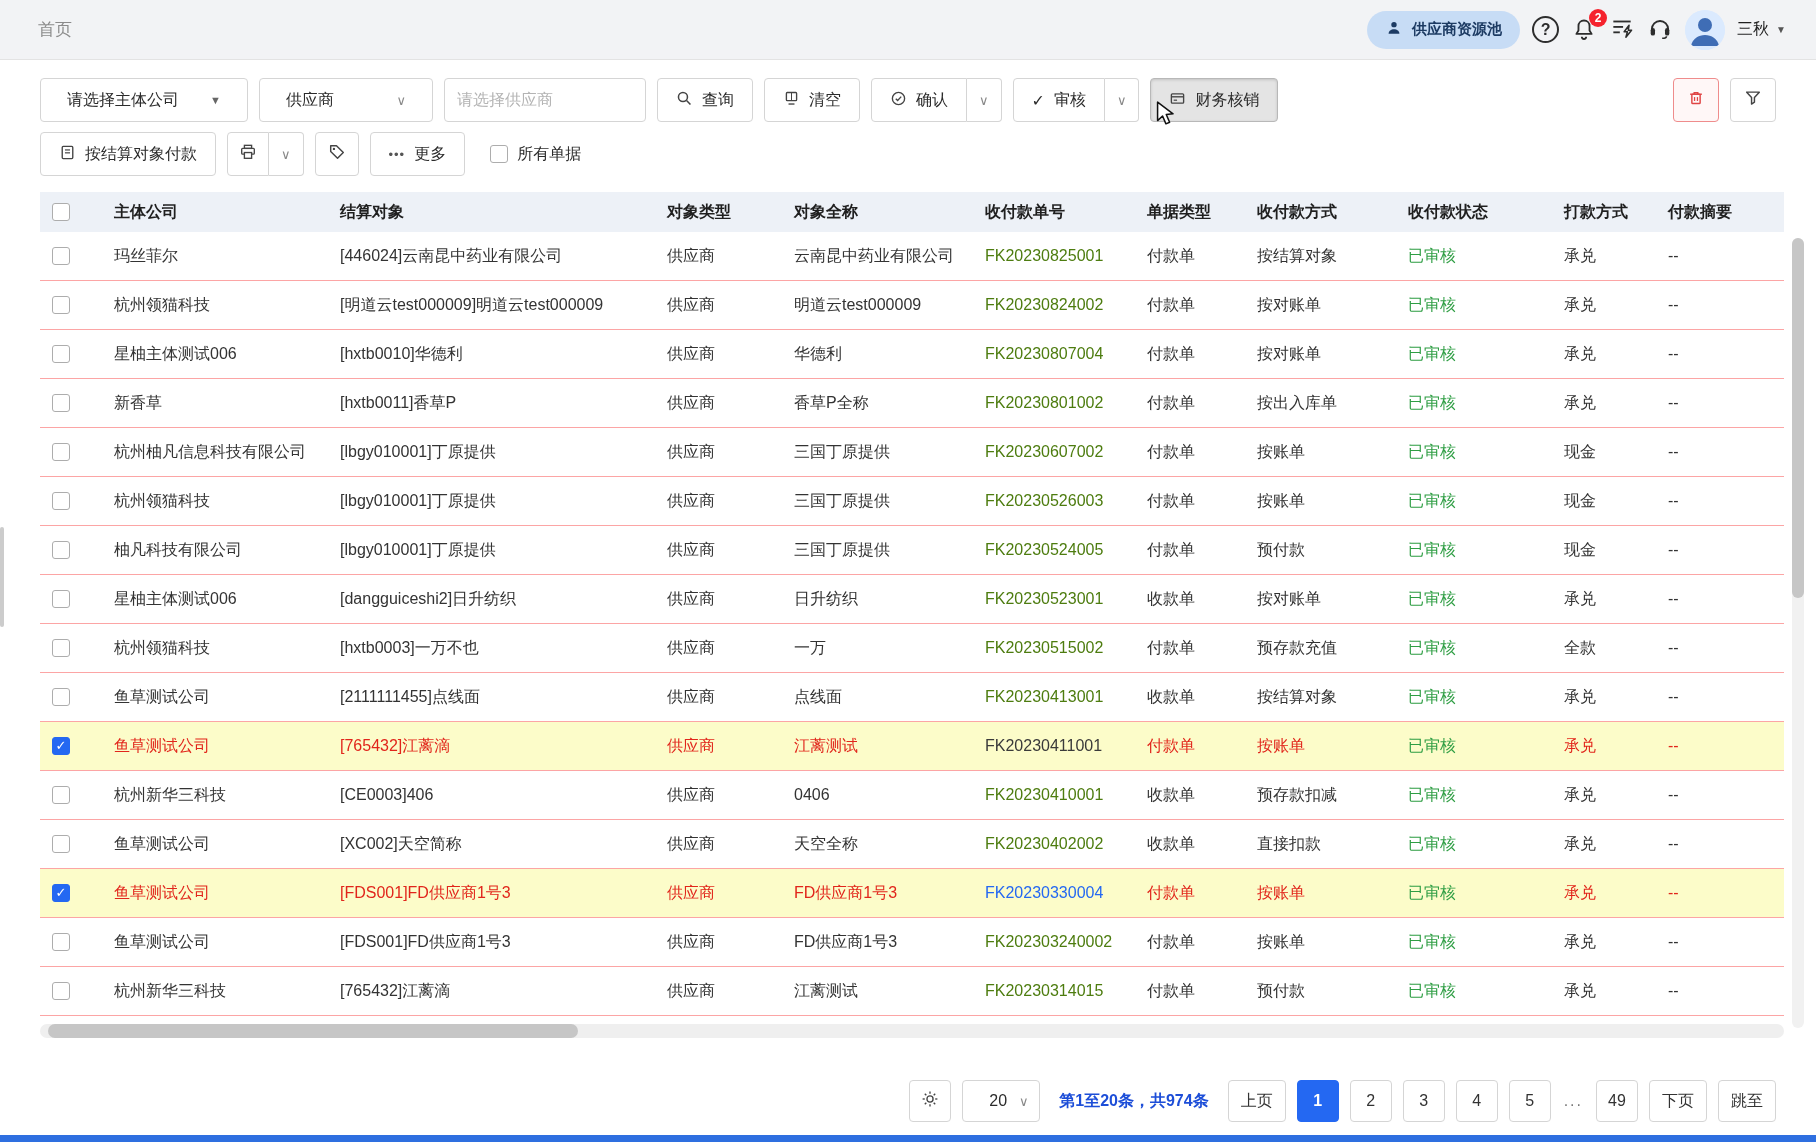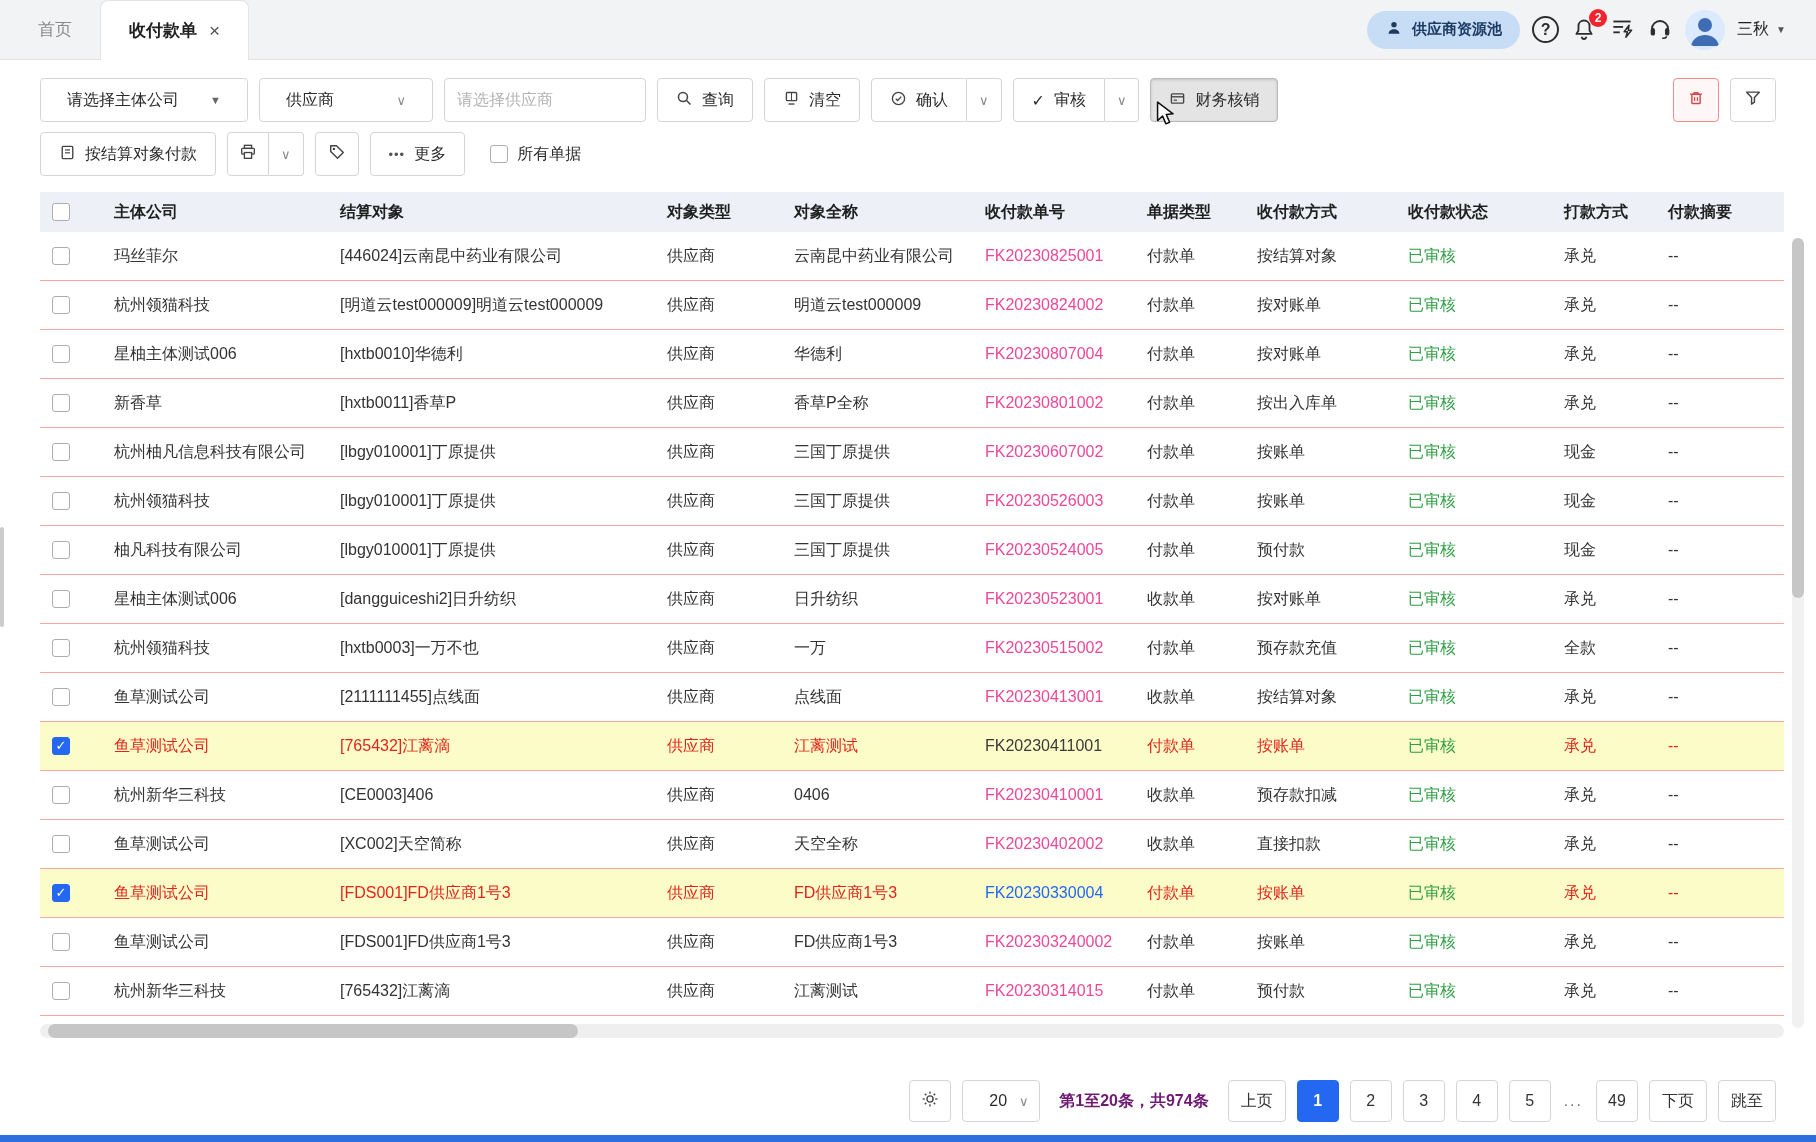--- a/index.html
+++ b/index.html
@@ -63,53 +63,49 @@
   .thead { display:flex; align-items:center; background:#edf1f7; height:40px; color:#1f1f1f; }
   .th { font-weight:700; }
   .tbody .tr { display:flex; align-items:center; height:49px; border-bottom:1px solid #fca5a5; background:#fff; }
   .tr.selected { background:#fcfcc9; }
   .tr.selected .td { color:#e1251b; }
   .td { padding:0 10px; white-space:nowrap; overflow:hidden; }
   .c0 { width:64px; display:flex; align-items:center; padding-left:12px; }
   .c1 { width:226px; } .c2 { width:327px; } .c3 { width:127px; } .c4 { width:191px; }
   .c5 { width:162px; } .c6 { width:110px; } .c7 { width:151px; } .c8 { width:156px; }
   .c9 { width:104px; } .c10 { width:126px; }
-  .link { color:#ec4899; text-decoration:none; }
+  .link { color:#4d7c0f; text-decoration:none; }
   .tr.selected .td .link { color:#2468f2; }
   .link.dark, .tr.selected .td .link.dark { color:#3a3a3a; }
   .status-ok, .tr.selected .td .status-ok { color:#2f9e44; }
   
   .hscroll { margin:8px 0 0 40px; width:1744px; height:14px; background:#efefef; border-radius:7px; position:relative; }
   .hthumb { position:absolute; left:8px; top:0; height:14px; width:530px; background:#c6c6c6; border-radius:7px; }
   .vscroll { position:absolute; top:238px; right:12px; width:12px; height:790px; background:#f1f1f1; border-radius:6px; }
   .vthumb { width:12px; height:360px; background:#c6c6c6; border-radius:6px; }
   .left-sliver { position:absolute; left:0; top:527px; width:4px; height:100px; background:#ccc; border-radius:2px; }
   
   .pager { margin:42px 40px 0; display:flex; align-items:center; justify-content:flex-end; gap:11px; }
   .pbtn { min-width:42px; height:42px; border:1px solid #d5d5d5; border-radius:4px; background:#fff;
           display:flex; align-items:center; justify-content:center; padding:0 12px; font-size:16px; color:#333; }
   .pbtn.num { padding:0; width:42px; }
   .pbtn.active { background:#2468f2; border-color:#2468f2; color:#fff; font-weight:700; }
   .pdots { color:#777; letter-spacing:2px; padding:0 2px; }
-  .ptext { font-weight:700; color:#701a75; margin:0 8px; }
+  .ptext { font-weight:700; color:#1d4ed8; margin:0 8px; }
   .psel { width:78px; height:42px; }
   .bottom-strip { position:absolute; left:0; bottom:0; width:1816px; height:7px; background:#2e6fe0; }
   .cursor { position:absolute; left:1150px; top:100px; z-index:50; }
   svg { flex:none; }
 </style>
 </head>
 <body>
 
 <div class="tabbar">
   <div class="tab">
     <span>首页</span>
-  </div>
-  <div class="tab active">
-    <span>收付款单</span>
-    <span class="tab-close">×</span>
   </div>
   <div class="topbar-right">
     <div class="pill">
       <span>
         <svg viewBox="0 0 20 20" width="18" height="18">
             <circle cx="10" cy="6.3" r="3" fill="#1d3b63"></circle>
             <path d="M4 16.5c0-3.4 2.7-5.2 6-5.2s6 1.8 6 5.2z" fill="#1d3b63"></path>
           </svg>
       </span>
       <span>供应商资源池</span>

